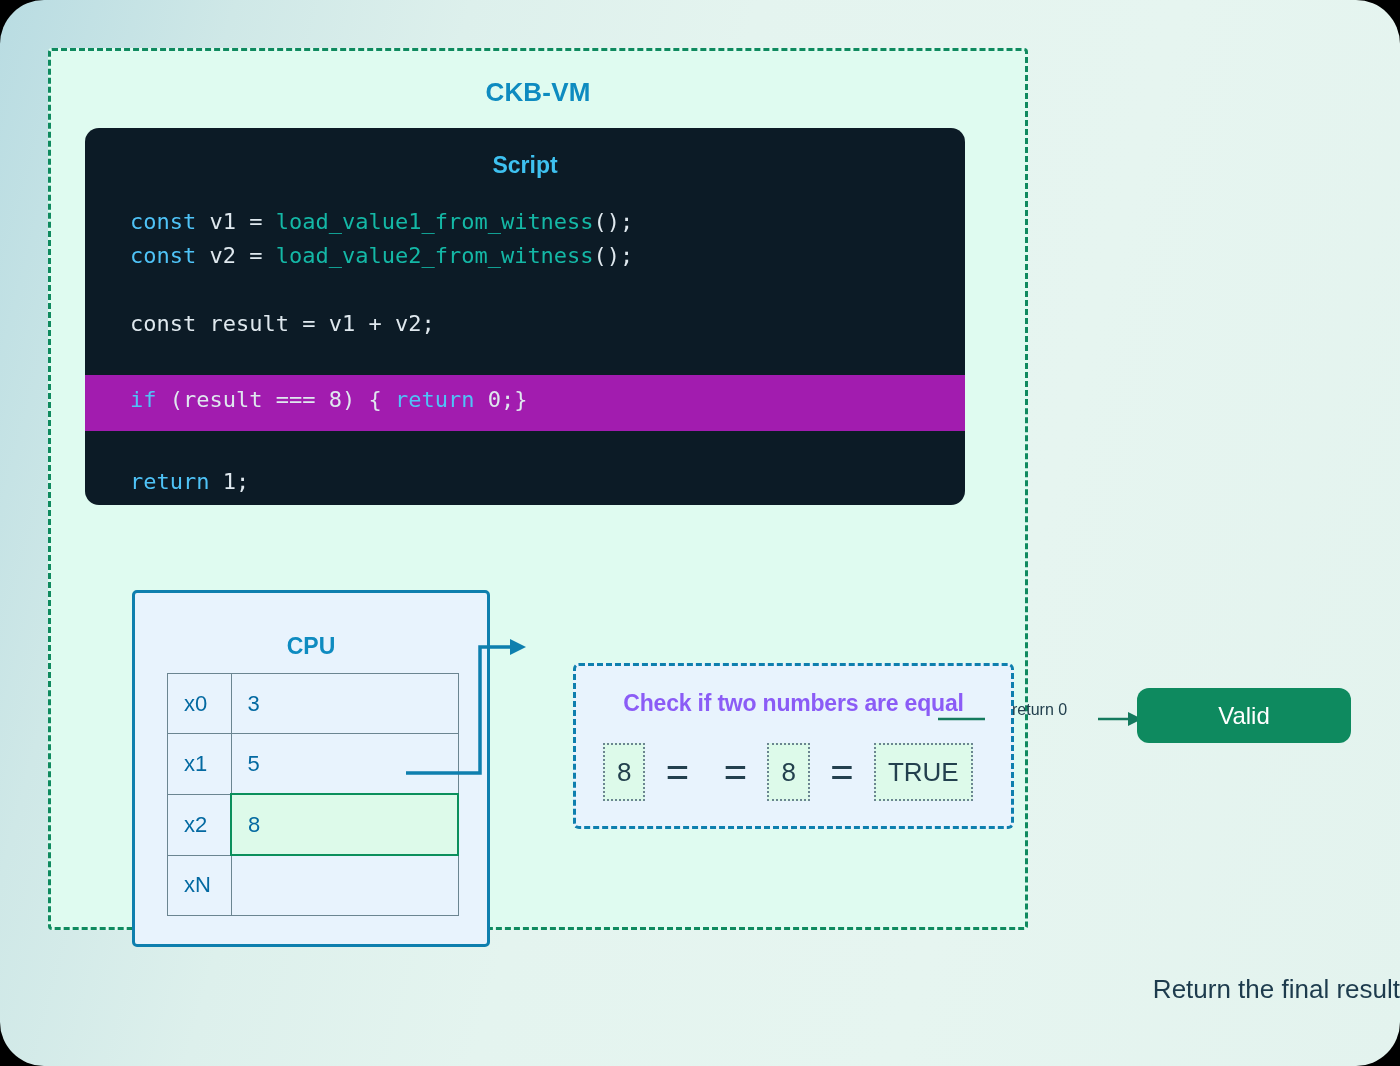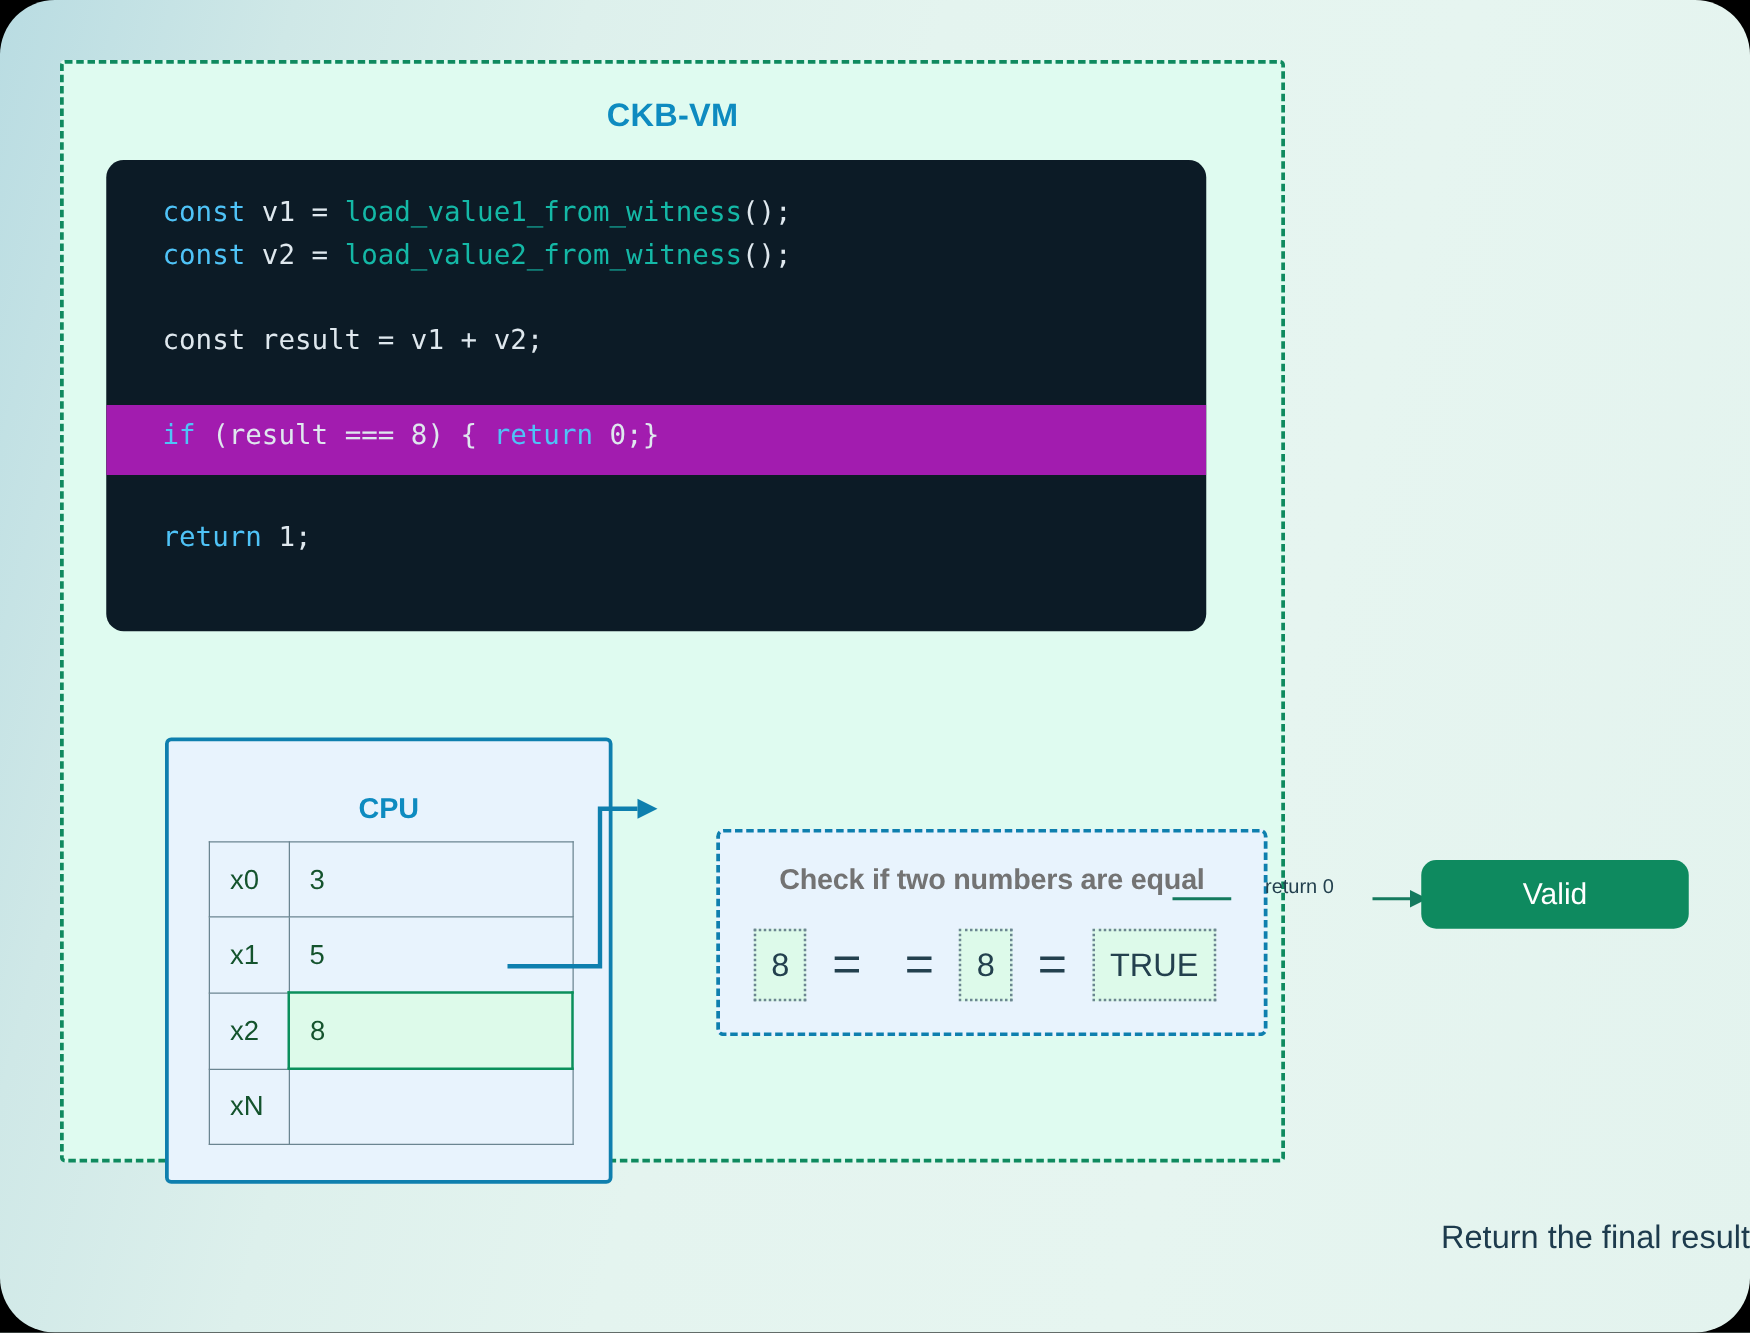--- a/index.html
+++ b/index.html
@@ -102,21 +102,21 @@
     position: absolute;
     left: 32px;
     top: 80px;
     width: 292px;
     border-collapse: collapse;
   }
   .reg-table td {
     border: 1.5px solid #6b8591;
     height: 59px;
     font-size: 22px;
-    color: #14532d;
+    color: #0369a1;
     padding: 0 0 0 16px;
     background: #e8f3fd;
   }
   .reg-table td.lbl { width: 46px; }
   .reg-table tr.active td.val {
     background: #ddfaea;
     border: 2px solid #0b8f5c;
     border-left: 2px solid #0b8f5c;
   }
 
@@ -130,21 +130,21 @@
     top: 612px;
     width: 441px;
     height: 166px;
     box-sizing: border-box;
     background: #e8f3fd;
     border: 3px dashed #0e7fae;
     border-radius: 6px;
   }
   .check-title {
     text-align: center;
-    color: #737373;
+    color: #8b5cf6;
     font-weight: bold;
     font-size: 23px;
     margin-top: 24px;
     letter-spacing: -0.2px;
   }
   .eq-row {
     position: absolute;
     left: 27px;
     top: 77px;
     display: flex;
@@ -210,20 +210,21 @@
 </style>
 </head>
 <body>
 
 <div id="stage">
 
   <div class="vm-box">
     <div class="vm-title">CKB-VM</div>
 
     <div class="code-card">
+      <div class="code-title">Script</div>
       <div class="code-body" id="code-body"><div class="code-line"><span class="kw">const </span><span class="plain">v1 = </span><span class="fn">load_value1_from_witness</span><span class="plain">();</span></div><div class="code-line"><span class="kw">const </span><span class="plain">v2 = </span><span class="fn">load_value2_from_witness</span><span class="plain">();</span></div><div class="code-line blank">&nbsp;</div><div class="code-line"><span class="plain">const result = v1 + v2;</span></div><div class="code-line blank">&nbsp;</div><div class="code-line hl" style="padding-left: 45px;"><span class="kw">if </span><span class="plain">(result === 8) { </span><span class="kw">return </span><span class="plain">0;}</span></div><div class="code-line blank">&nbsp;</div><div class="code-line"><span class="kw">return </span><span class="plain">1;</span></div></div>
     </div>
 
     <div class="cpu-box">
       <div class="cpu-title">CPU</div>
       <table class="reg-table">
         <tbody id="reg-body">
             <tr>
               <td class="lbl">x0</td>
               <td class="val">3</td>

